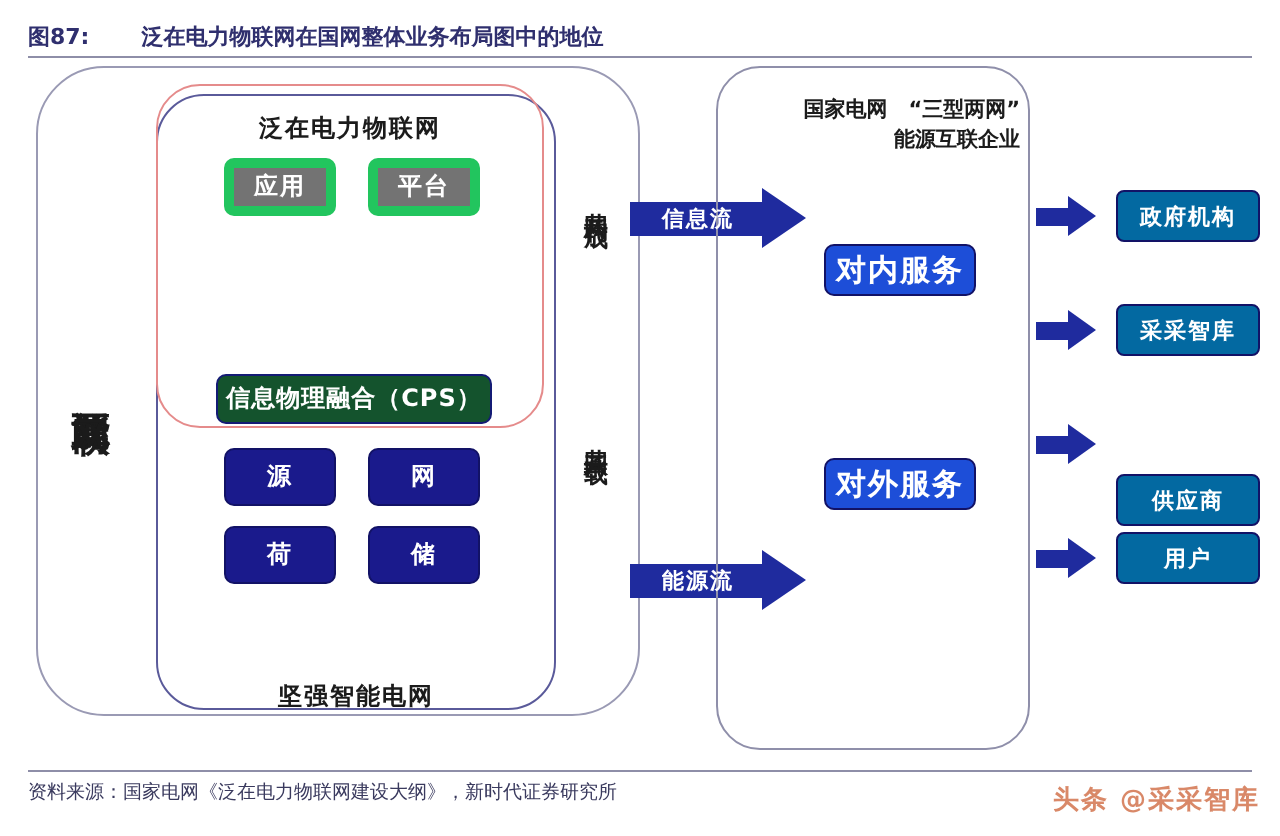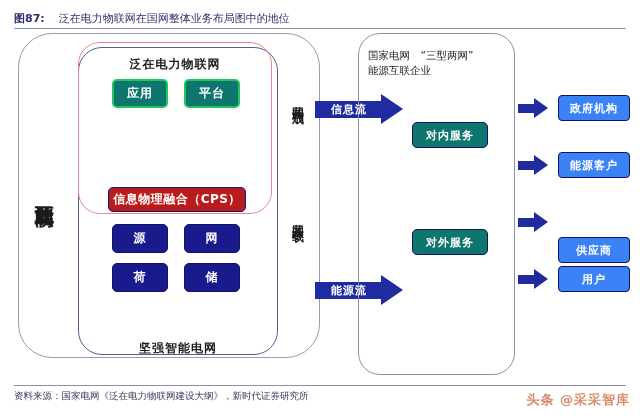--- a/index.html
+++ b/index.html
@@ -4,27 +4,27 @@
 <style>
   html,body{margin:0;padding:0;background:#ffffff;}
   body{
     width:640px;height:418px;position:relative;overflow:hidden;
     font-family:"DejaVu Sans","Liberation Sans",sans-serif;
     color:#2b2b6b;
   }
   
   #figure-header{
     position:absolute;left:14px;top:8px;width:612px;height:20px;
-    display:flex;align-items:center;gap:14px;
+    display:flex;align-items:center;gap:26px;
   }
   #figure-header .fig-no{
     font-size:11px;font-weight:bold;color:#2f2f6e;letter-spacing:0px;white-space:nowrap;
   }
   #figure-header .fig-title{
-    font-size:11px;font-weight:normal;color:#2f2f6e;white-space:nowrap;
+    font-size:11px;font-weight:bold;color:#2f2f6e;white-space:nowrap;
   }
   #header-rule{
     position:absolute;left:14px;top:28px;width:612px;height:1px;background:#8e8ea8;
   }
   
   #diagram{position:absolute;left:0;top:30px;width:640px;height:348px;padding-left:16px;}
 
   .rr{position:absolute;box-sizing:border-box;}
 
   
@@ -57,27 +57,27 @@
   #ubiquitous-title{left:78px;top:26px;width:194px;}
   #smart-grid-title{left:78px;top:310px;width:200px;}
 
   
   .chip{
     position:absolute;box-sizing:border-box;
     display:flex;align-items:center;justify-content:center;
     border-radius:5px;color:#ffffff;font-size:12px;font-weight:bold;
     letter-spacing:1px;
   }
-  .chip.red{background:#0f766e;border:2px solid #22c55e;}
+  .chip.red{background:#737373;border:5px solid #22c55e;}
   .chip.navy{background:#1a1a8c;border:1px solid #121266;}
 
   
   #cps-box{
     position:absolute;left:108px;top:157px;width:136px;height:23px;
-    background:#b91c1c;border:1px solid #141b75;border-radius:5px;
+    background:#14532d;border:1px solid #141b75;border-radius:5px;
     display:flex;align-items:center;justify-content:center;
     color:#ffffff;font-size:12px;font-weight:bold;letter-spacing:0.5px;
   }
 
   
   .v-caption{
     position:absolute;width:16px;
     writing-mode:vertical-rl;text-orientation:upright;
     font-size:12px;font-weight:bold;color:#1b1b1b;letter-spacing:2px;
   }
@@ -106,44 +106,44 @@
   #arrow-business{left:315px;top:156px;width:88px;}
   #arrow-energy{left:315px;top:245px;width:88px;font-family:Liberation Serif, serif;}
 
   
   #sgcc-capsule{
     left:358px;top:3px;width:157px;height:342px;
     border:1.3px solid #8f8faa;border-radius:22px;background:transparent;
   }
   #sgcc-title{
     position:absolute;left:368px;top:18px;width:142px;
-    font-size:10.5px;font-weight:normal;color:#1b1b1b;line-height:1.45;
+    font-size:10.5px;font-weight:bold;color:#1b1b1b;line-height:1.45;text-align:right;
   }
   .service-box{
     position:absolute;box-sizing:border-box;width:76px;height:26px;
-    background:#0f766e;border:1px solid #121266;border-radius:5px;
-    display:flex;align-items:center;justify-content:center;
-    color:#ffffff;font-size:11px;font-weight:bold;letter-spacing:1px;
+    background:#1d4ed8;border:1px solid #121266;border-radius:5px;
+    display:flex;align-items:center;justify-content:center;
+    color:#ffffff;font-size:15px;font-weight:bold;letter-spacing:1px;
   }
   #internal-service{left:412px;top:92px;}
   #external-service{left:412px;top:199px;}
 
   
   .small-arrow{position:absolute;width:30px;height:20px;}
   .small-arrow .s-shaft{
     position:absolute;left:0;top:5.5px;width:16px;height:9px;background:#1f2b9e;
   }
   .small-arrow .s-head{
     position:absolute;right:0;top:0;width:0;height:0;
     border-top:10px solid transparent;border-bottom:10px solid transparent;
     border-left:14px solid #1f2b9e;
   }
   .stake-box{
     position:absolute;box-sizing:border-box;width:72px;height:26px;
-    background:#3b82f6;border:1px solid #121266;border-radius:4px;
+    background:#0369a1;border:1px solid #121266;border-radius:4px;
     display:flex;align-items:center;justify-content:center;
     color:#ffffff;font-size:11px;font-weight:bold;letter-spacing:1px;
   }
 
   
   #footer-rule{
     position:absolute;left:14px;top:385px;width:612px;height:1px;background:#8e8ea8;
   }
   #source-note{
     position:absolute;left:14px;top:390px;
@@ -212,21 +212,21 @@
   <div class="small-arrow" style="left:518px;top:68px;">
     <span class="s-shaft"></span>
     <span class="s-head"></span>
   </div>
   <div class="stake-box" style="left:558px;top:65px;">政府机构</div>
 
   <div class="small-arrow" style="left:518px;top:125px;">
     <span class="s-shaft"></span>
     <span class="s-head"></span>
   </div>
-  <div class="stake-box" style="left:558px;top:122px;">能源客户</div>
+  <div class="stake-box" style="left:558px;top:122px;">采采智库</div>
 
   <div class="small-arrow" style="left:518px;top:182px;">
     <span class="s-shaft"></span>
     <span class="s-head"></span>
   </div>
   <div class="stake-box" style="left:558px;top:179px;margin-top:28px;">供应商</div>
 
   <div class="small-arrow" style="left:518px;top:239px;">
     <span class="s-shaft"></span>
     <span class="s-head"></span>

